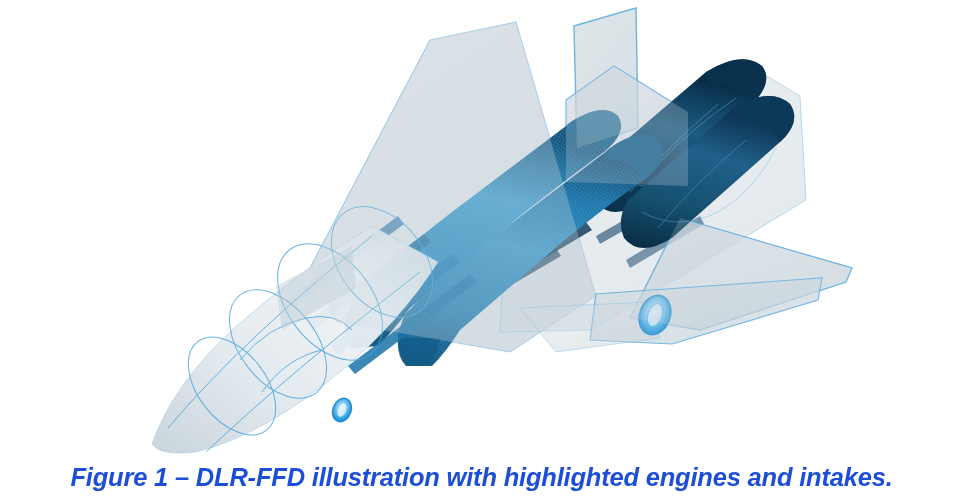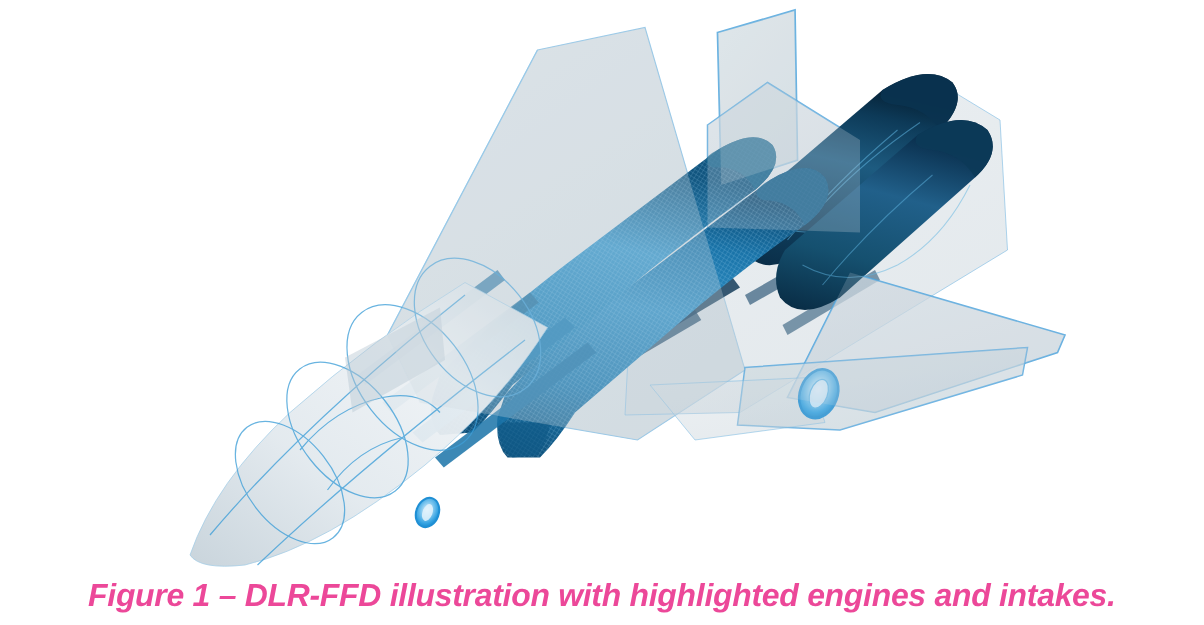--- a/index.html
+++ b/index.html
@@ -33,21 +33,21 @@
     position: absolute;
     left: 0;
     top: 455px;
     width: 963px;
     height: 45px;
     line-height: 45px;
     font-family: "Liberation Sans", sans-serif;
     font-size: 25.5px;
     font-weight: bold;
     font-style: italic;
-    color: #ec4899;
+    color: #1d4ed8;
     letter-spacing: -0.2px;
     text-align: center;
     white-space: nowrap;
   }
 </style>
 </head>
 <body>
 
 <div id="figure-root">
 

